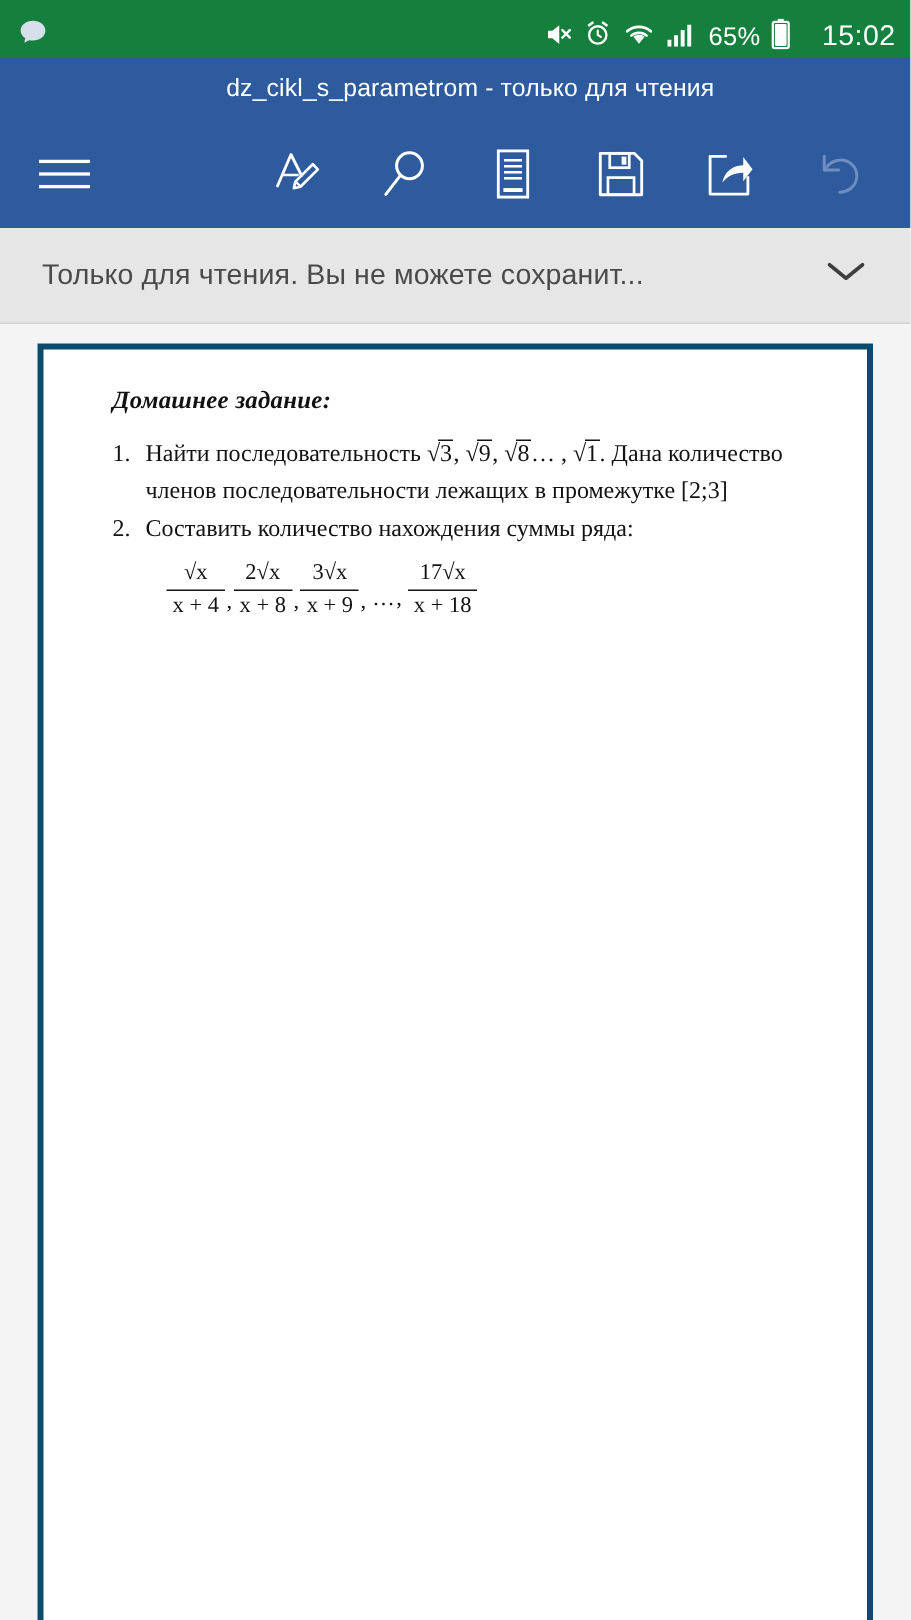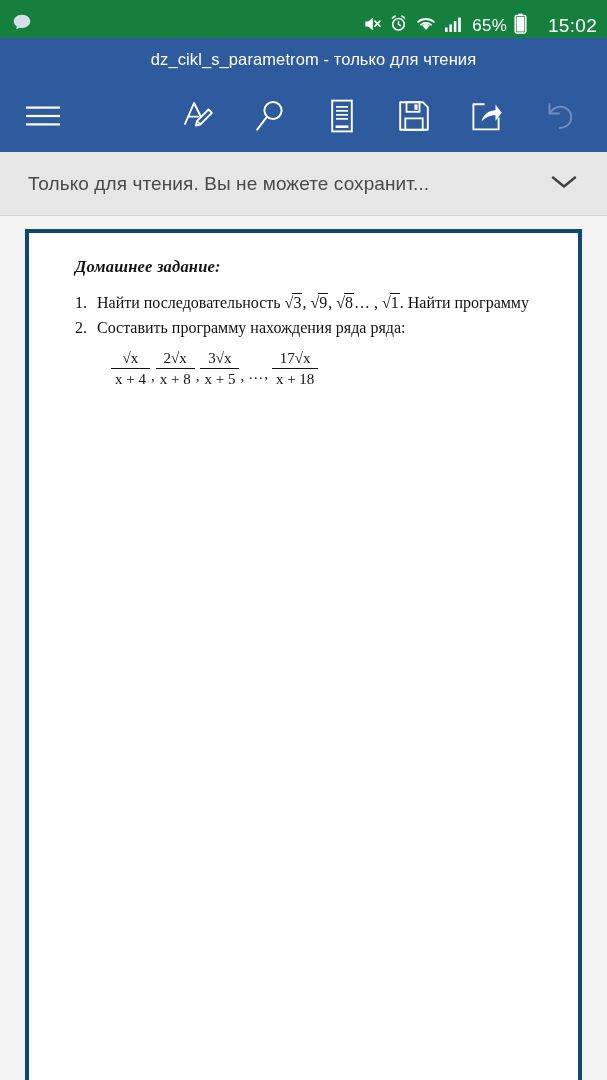--- a/index.html
+++ b/index.html
@@ -277,27 +277,28 @@
   <div id="doc-page">
     <div class="doc-content">
 
       <div id="doc-heading">Домашнее задание:</div>
 
       <ol class="task-list">
 
         <li>
           <span class="num">1.</span>
           <span>
-            <span>Найти последовательность </span><span class="rad">√<span class="rand">3</span></span><span>, </span><span class="rad">√<span class="rand">9</span></span><span>, </span><span class="rad">√<span class="rand">8</span></span><span>… , </span><span class="rad">√<span class="rand">1</span></span><span>. Найти программу</span>
+            <span>Найти последовательность </span><span class="rad">√<span class="rand">3</span></span><span>, </span><span class="rad">√<span class="rand">9</span></span><span>, </span><span class="rad">√<span class="rand">8</span></span><span>… , </span><span class="rad">√<span class="rand">1</span></span><span>. Дана количество</span>
           </span>
+          <div>членов последовательности лежащих в промежутке [2;3]</div>
         </li>
 
         <li>
           <span class="num">2.</span>
-          <span>Составить программу нахождения ряда ряда:</span>
+          <span>Составить количество нахождения суммы ряда:</span>
         </li>
 
       </ol>
 
       <div id="formula">
 
         <span class="frac">
           <span class="top">√<span class="rand">x</span></span>
           <span class="bar"></span>
           <span class="bot">x + 4</span>
@@ -307,21 +308,21 @@
         <span class="frac">
           <span class="top">2√<span class="rand">x</span></span>
           <span class="bar"></span>
           <span class="bot">x + 8</span>
         </span>
         <span class="comma">,</span>
 
         <span class="frac">
           <span class="top">3√<span class="rand">x</span></span>
           <span class="bar"></span>
-          <span class="bot">x + 5</span>
+          <span class="bot">x + 9</span>
         </span>
         <span class="comma">,</span>
 
         <span class="dots">…,</span>
 
         <span class="frac">
           <span class="top">17√<span class="rand">x</span></span>
           <span class="bar"></span>
           <span class="bot">x + 18</span>
         </span>

